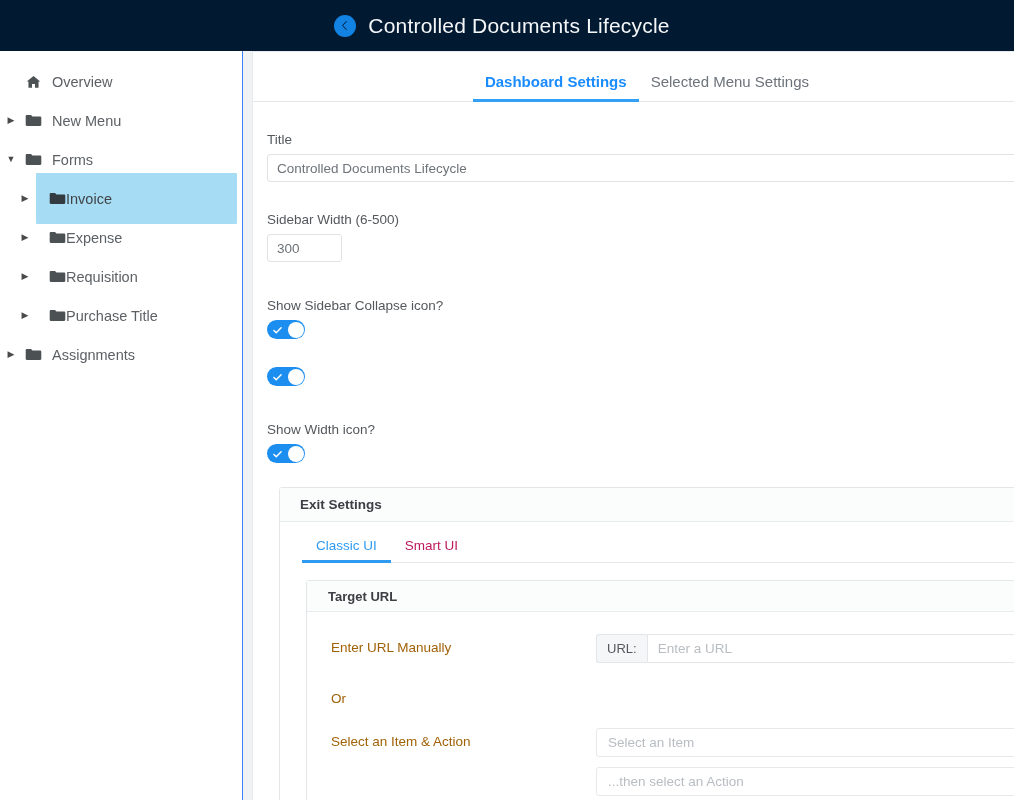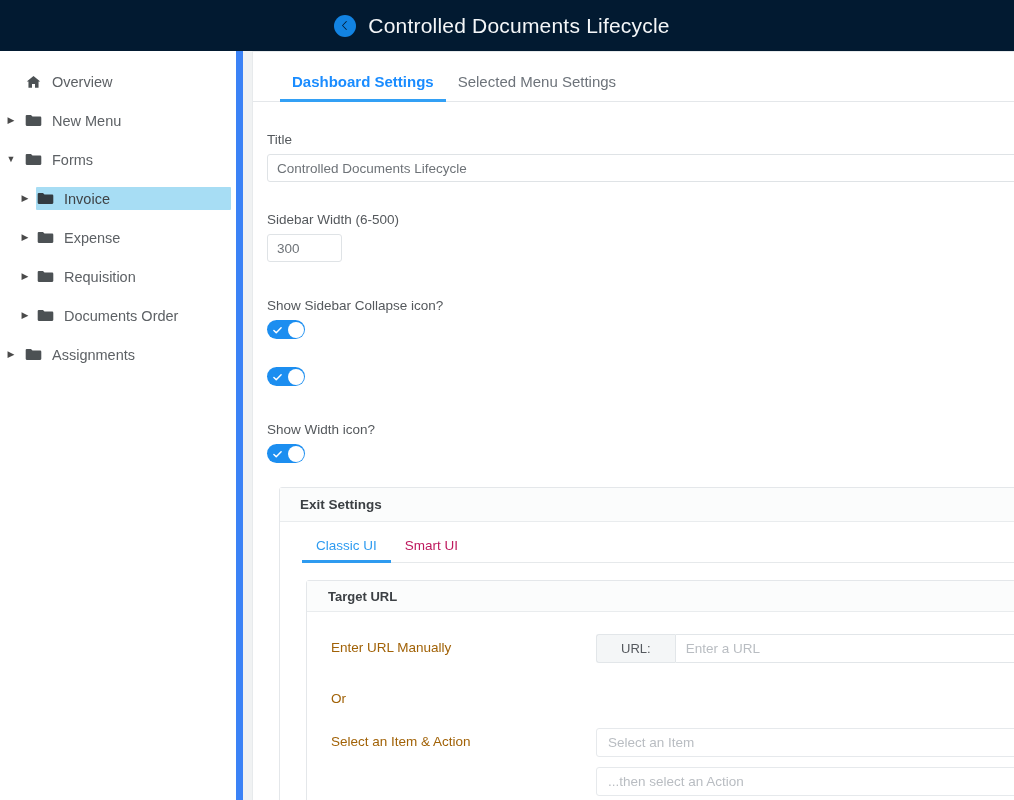--- a/index.html
+++ b/index.html
@@ -28,21 +28,21 @@
   .header-title {
     color: #f4f6f8; font-size: 21px; letter-spacing: .2px; font-weight: 400;
     white-space: nowrap;
   }
 
   
   .sidebar {
     position: absolute; top: 51px; left: 0;
     width: 243px; height: 749px;
     background: #ffffff;
-    border-right: 7px solid #3b82f6;
+    border-right: 1px solid #3b82f6;
     padding-top: 11px;
   }
   .nav-item {
     display: flex; align-items: center;
     height: 39px; cursor: pointer; position: relative;
   }
   .nav-item .caret {
     width: 22px; flex: 0 0 22px; text-align: center;
     color: #4a4a4a; font-size: 9px; line-height: 1;
   }
@@ -51,22 +51,22 @@
     display: flex; align-items: center; gap: 10px;
     flex: 1 1 auto; height: 100%; padding-left: 2px;
   }
   .nav-icon { width: 18px; display:flex; align-items:center; justify-content:center; flex:0 0 18px;}
   .nav-label {
     font-size: 14.5px; color: #5d6165; font-weight: 400; white-space: nowrap;
   }
   
   .nav-item.child { padding-left: 14px; }
   .nav-item.child .hl {
-    display: flex; align-items: center; gap: 10px;
-    flex: 1 1 auto; height: 23px; 
+    display: flex; align-items: center; 
+    flex: 1 1 auto; height: 51px; padding-left: 12px;
     margin-right: 5px; border-radius: 1px;
   }
   .nav-item.child.active .hl { background: #a7ddf4; }
   .nav-item.child.active .nav-label { color: #3f4346; }
 
   
   .content {
     position: absolute; top: 51px; left: 252px;
     width: 762px; height: 749px;
     background: #ffffff;
@@ -76,21 +76,21 @@
   }
   .gutter {
     position: absolute; top: 51px; left: 243px;
     width: 9px; height: 749px; background: #f0f2f3;
   }
 
   
   .tabbar {
     display: flex; align-items: flex-end;
     height: 50px; border-bottom: 1px solid #e4e7ea;
-    padding-left: 27px; gap: 0;
+    padding-left: 27px; gap: 0; justify-content: center;
   }
   .tab {
     font-size: 15px; padding: 0 12px 11px 12px; cursor: pointer;
     color: #8a9097; position: relative; white-space: nowrap;
   }
   .tab.active { color: #1a8cff; font-weight: 700; }
   .tab.active::after {
     content: ""; position: absolute; left: 0; right: 0; bottom: -1px;
     height: 3px; background: #33a0f5;
   }
@@ -170,21 +170,21 @@
 
   .form-row { display: flex; align-items: flex-start; margin-bottom: 22px; }
   .form-row .rlabel {
     width: 265px; flex: 0 0 265px;
     font-size: 13.5px; color: #a16207; padding-top: 6px; white-space: nowrap;
   }
   .form-ctrl { flex: 1 1 auto; }
 
   .input-group { display: flex; align-items: stretch; width: 560px; }
   .ig-prefix {
-    display: flex; align-items: center; padding: 0 24px;
+    display: flex; align-items: center; padding: 0 10px;
     background: #f4f6f7; border: 1px solid #e2e6e9; border-right: none;
     border-top-left-radius: 3px; border-bottom-left-radius: 3px;
     font-size: 13px; color: #55595e; font-weight: 400;
   }
   .ig-input {
     flex: 1 1 auto; height: 29px; border: 1px solid #e2e6e9;
     border-top-right-radius: 3px; border-bottom-right-radius: 3px;
     display: flex; align-items: center; padding-left: 10px;
     font-size: 13.5px; color: #b9bdc2; background: #fff;
   }
@@ -287,21 +287,21 @@
   </div>
 
   <div class="nav-item child">
     <span class="caret">▶</span>
     <span class="hl">
       <span class="nav-icon">
         <svg width="17" height="13" viewBox="0 0 18 14">
             <path d="M0.6 2.2 A1.2 1.2 0 0 1 1.8 1 H6.3 L7.9 2.8 H16.2 A1.2 1.2 0 0 1 17.4 4 V11.6 A1.2 1.2 0 0 1 16.2 12.8 H1.8 A1.2 1.2 0 0 1 0.6 11.6 Z" fill="#4c5154"></path>
           </svg>
       </span>
-      <span class="nav-label">Documents Order</span>
+      <span class="nav-label">Purchase Title</span>
     </span>
   </div>
 
   <div class="nav-item">
     <span class="caret">▶</span>
     <span class="nav-row">
       <span class="nav-icon">
         <svg width="17" height="13" viewBox="0 0 18 14">
             <path d="M0.6 2.2 A1.2 1.2 0 0 1 1.8 1 H6.3 L7.9 2.8 H16.2 A1.2 1.2 0 0 1 17.4 4 V11.6 A1.2 1.2 0 0 1 16.2 12.8 H1.8 A1.2 1.2 0 0 1 0.6 11.6 Z" fill="#4c5154"></path>
           </svg>

